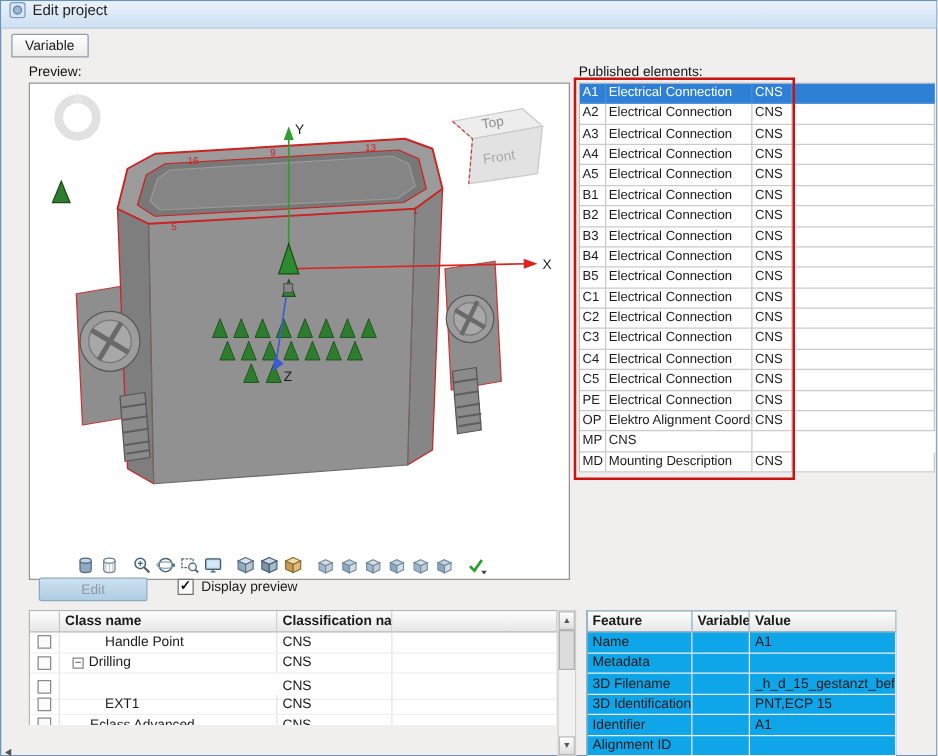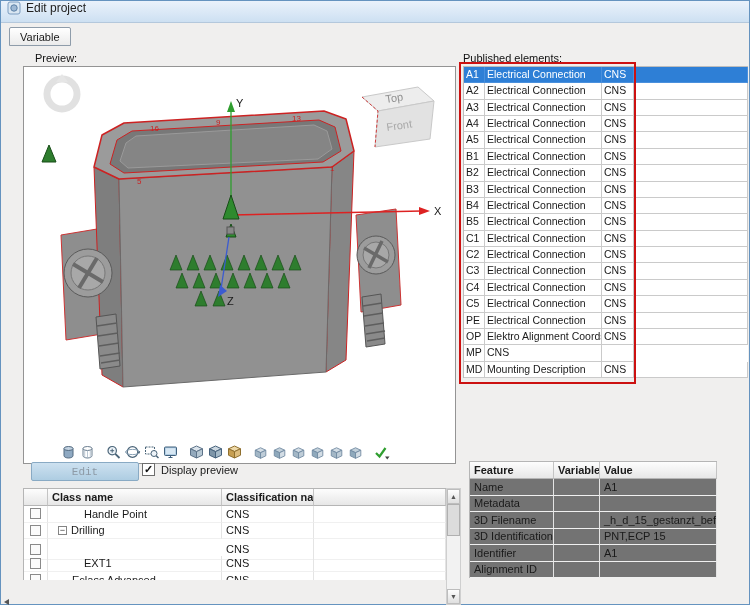--- a/index.html
+++ b/index.html
@@ -5,21 +5,21 @@
   *{box-sizing:border-box;margin:0;padding:0}
   html,body{width:750px;height:605px}
   body{font-family:"Liberation Sans",sans-serif;background:#fff;position:relative;overflow:hidden;font-size:11px;color:#1a1a1a}
   .window{position:absolute;inset:0;border:1px solid #6593bf;background:#f0efee}
   .titlebar{position:absolute;left:0;top:0;right:0;height:22px;display:flex;gap:5px;padding-left:6px;
     background:linear-gradient(#eaf2fb,#cde0f2);border-bottom:1px solid #b4c8dc}
   .title{font-size:12px;color:#222}
   .tab{position:absolute;left:8px;top:26px;height:19px;padding:3px 10px 0 10px;font-size:11px;
     background:linear-gradient(#ffffff,#ebebeb);border:1px solid #8e9caa;border-radius:2px 2px 0 0}
   .sect-label{position:absolute;font-size:11px;color:#111}
-  .prev-label{left:34px;top:51px}
+  .prev-label{left:22px;top:51px}
   .pub-label{left:462px;top:51px}
 
   .preview-box{position:absolute;left:22px;top:65px;width:433px;height:398px;background:#fff;border:1px solid #949494}
   svg.scene{position:absolute;left:0;top:0;font-family:"Liberation Sans",sans-serif}
   .vc-text{fill:#8f8f8f;font-size:11px}
   .vc-text2{fill:#a8a8a8;font-size:11px}
   .axis-label{fill:#1a1a1a;font-size:11px}
   .pin{fill:#cc2222;font-size:8px}
 
   .toolbar{position:absolute;left:36px;bottom:3px;display:flex;gap:9px;align-items:center}
@@ -28,30 +28,30 @@
 
   .pub-table{position:absolute;left:462px;top:65px;width:285px;height:312px;background:#fff;
     border-top:1px solid #bdbdbd;border-left:1px solid #bdbdbd;display:grid;grid-auto-rows:1fr}
   .pub-row{display:grid;grid-template-columns:21px 117px 32px 1fr}
   .pub-cell{border-right:1px solid #cacaca;border-bottom:1px solid #cacaca;font-size:10.5px;line-height:15px;
     padding:0 2px;white-space:nowrap;overflow:hidden}
   .pub-row.selected{background:#2e7fd6;color:#fff}
   .pub-row.selected .pub-cell{border-color:#4a90dd}
   .red-box{position:absolute;left:458px;top:61px;width:177px;height:322px;border:2px solid #cc1111;pointer-events:none}
 
-  .edit-btn{position:absolute;left:30px;top:461px;width:108px;height:19px;font-size:11px;color:#8d9aa6;
-    background:linear-gradient(#cde1f0,#aecde2);border:1px solid #89aac4;border-radius:2px;font-family:Liberation Mono, monospace}
+  .edit-btn{position:absolute;left:30px;top:461px;width:87px;height:19px;font-size:11px;color:#8d9aa6;
+    background:linear-gradient(#cde1f0,#aecde2);border:1px solid #89aac4;border-radius:2px;font-family:Liberation Sans, sans-serif}
   .dp{position:absolute;left:141px;top:462px;display:flex;gap:6px;align-items:center;font-size:11px}
   .dp .box{width:13px;height:13px;border:1px solid #6e6e6e;background:#fff;font-size:11px;line-height:11px;
     text-align:center;color:#111;font-weight:bold}
 
   .ctable{position:absolute;left:22px;top:487px;width:423px;height:92px;background:#fff;
     border-left:1px solid #b5b5b5;border-top:1px solid #b5b5b5;overflow:hidden}
   .chead,.c-row{display:grid;grid-template-columns:24px 174px 92px 1fr}
-  .ftable{position:absolute;left:468px;top:460px;width:248px;height:117px;background:#737373;
+  .ftable{position:absolute;left:468px;top:487px;width:248px;height:117px;background:#0ea5e9;
     border-left:1px solid #b5b5b5;border-top:1px solid #b5b5b5;overflow:hidden}
   .fhead,.f-row{display:grid;grid-template-columns:84px 46px 1fr}
   .hcell{background:linear-gradient(#fdfdfd,#e7e7e7);border-right:1px solid #c4c4c4;border-bottom:1px solid #b5b5b5;
     font-size:11px;font-weight:bold;padding:2px 4px;white-space:nowrap;overflow:hidden;height:17px}
   .c-row,.f-row{height:16.5px}
   .c-cell,.f-cell{border-right:1px solid #e4e4e4;border-bottom:1px solid #f0f0f0;font-size:11px;
     white-space:nowrap;overflow:hidden;display:flex;align-items:center;padding:0 4px}
   .c-cell.c0{padding:0}
   .c-row.selected{background:#2e7fd6;color:#fff}
   .c-row.selected .c-cell{border-color:#3f8ada}

